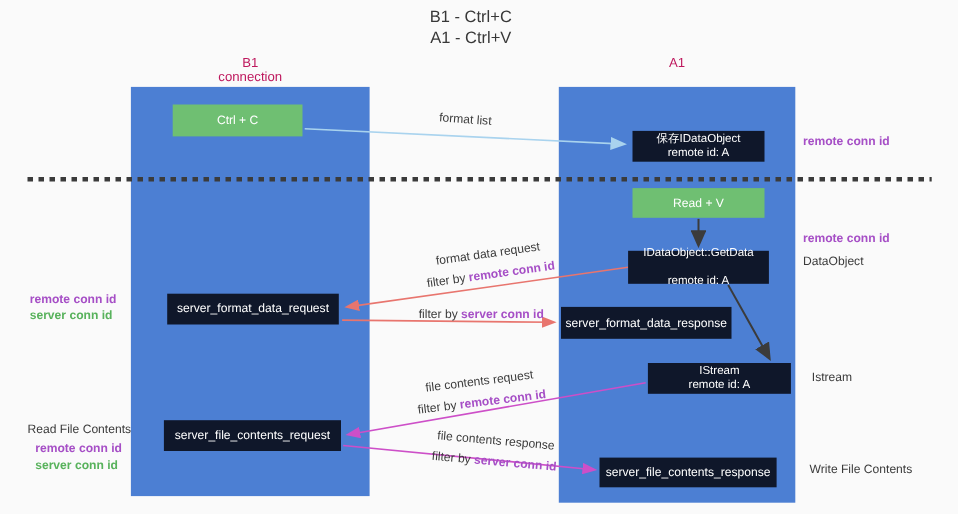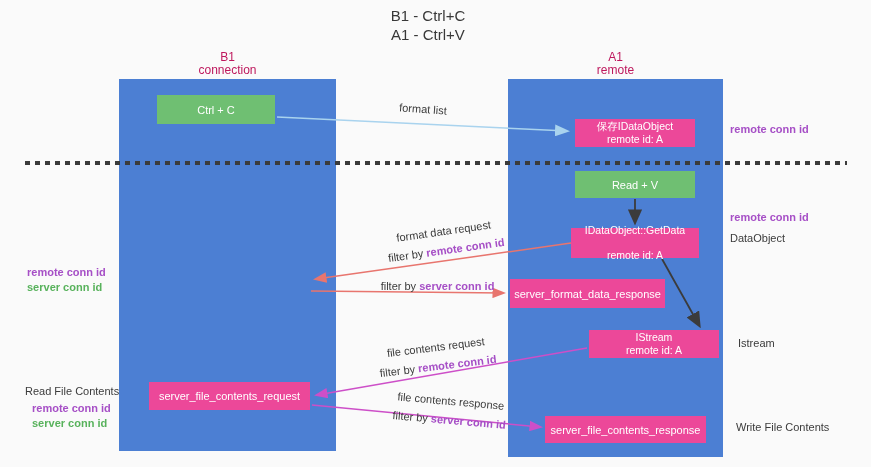--- a/index.html
+++ b/index.html
@@ -2,21 +2,21 @@
 <html><head>
 <meta charset="utf-8">
 <style>
   html,body{margin:0;padding:0;background:#fafafa;font-family:"Liberation Sans",sans-serif;}
   .canvas{position:relative;width:871px;height:467px;background:#fafafa;overflow:hidden;}
   .lane{position:absolute;background:#4c7fd3;}
   .lane-header{position:absolute;text-align:center;font-size:12px;line-height:13px;color:#be185d;}
   .title{position:absolute;text-align:center;font-size:15px;line-height:19px;color:#383838;}
   .node{position:absolute;display:flex;flex-direction:column;align-items:center;justify-content:center;color:#ffffff;text-align:center;box-sizing:border-box;}
   .node.green{background:#6fbf72;font-size:11.5px;}
-  .node.orange{background:#ec4899;}
+  .node.orange{background:#0f172a;}
   .node .l1,.node .l2{font-size:10.5px;line-height:13px;white-space:nowrap;}
   .node.single{font-size:11px;white-space:nowrap;}
   .lbl{position:absolute;font-size:11px;color:#3b3b3b;white-space:nowrap;}
   .purple{color:#a64fc6;font-weight:bold;}
   .greentxt{color:#58b25c;font-weight:bold;}
   .arrlbl{position:absolute;text-align:center;font-size:11px;color:#3b3b3b;line-height:19px;white-space:nowrap;}
   svg.overlay{position:absolute;left:0;top:0;z-index:2;}
   .z3{z-index:3;}
   .z1{z-index:1;}
 </style>
@@ -29,21 +29,20 @@
     <div>B1 - Ctrl+C</div>
     <div>A1 - Ctrl+V</div>
   </div>
 
   <div class="lane-header" style="left:119px;top:51px;width:217px;">
     <div>B1</div>
     <div>connection</div>
   </div>
   <div class="lane-header" style="left:508px;top:51px;width:215px;">
     <div>A1</div>
-    <div>remote</div>
   </div>
 
   <div class="lane z1" style="left:119px;top:79px;width:217px;height:372px;"></div>
   <div class="lane z1" style="left:508px;top:79px;width:215px;height:378px;"></div>
 
   <svg class="overlay" width="871" height="467" viewBox="0 0 871 467">
     <defs>
       <marker id="mblue" markerWidth="10" markerHeight="8" refX="8" refY="4" orient="auto">
         <path d="M0,0 L10,4 L0,8 z" fill="#a9d3ee"></path>
       </marker>
@@ -74,20 +73,21 @@
     <div class="l2">remote id: A</div>
   </div>
 
   <div class="node green single z3" style="left:575px;top:171px;width:120px;height:27px;">Read + V</div>
 
   <div class="node orange z3" style="left:571px;top:228px;width:128px;height:30px;gap:12px;">
     <div class="l1">IDataObject::GetData</div>
     <div class="l2">remote id: A</div>
   </div>
 
+  <div class="node orange single z3" style="left:152px;top:267px;width:156px;height:28px;">server_format_data_request</div>
 
   <div class="node orange single z3" style="left:510px;top:279px;width:155px;height:29px;">server_format_data_response</div>
 
   <div class="node orange z3" style="left:589px;top:330px;width:130px;height:28px;">
     <div class="l1">IStream</div>
     <div class="l2">remote id: A</div>
   </div>
 
   <div class="node orange single z3" style="left:545px;top:416px;width:161px;height:27px;">server_file_contents_response</div>
 

